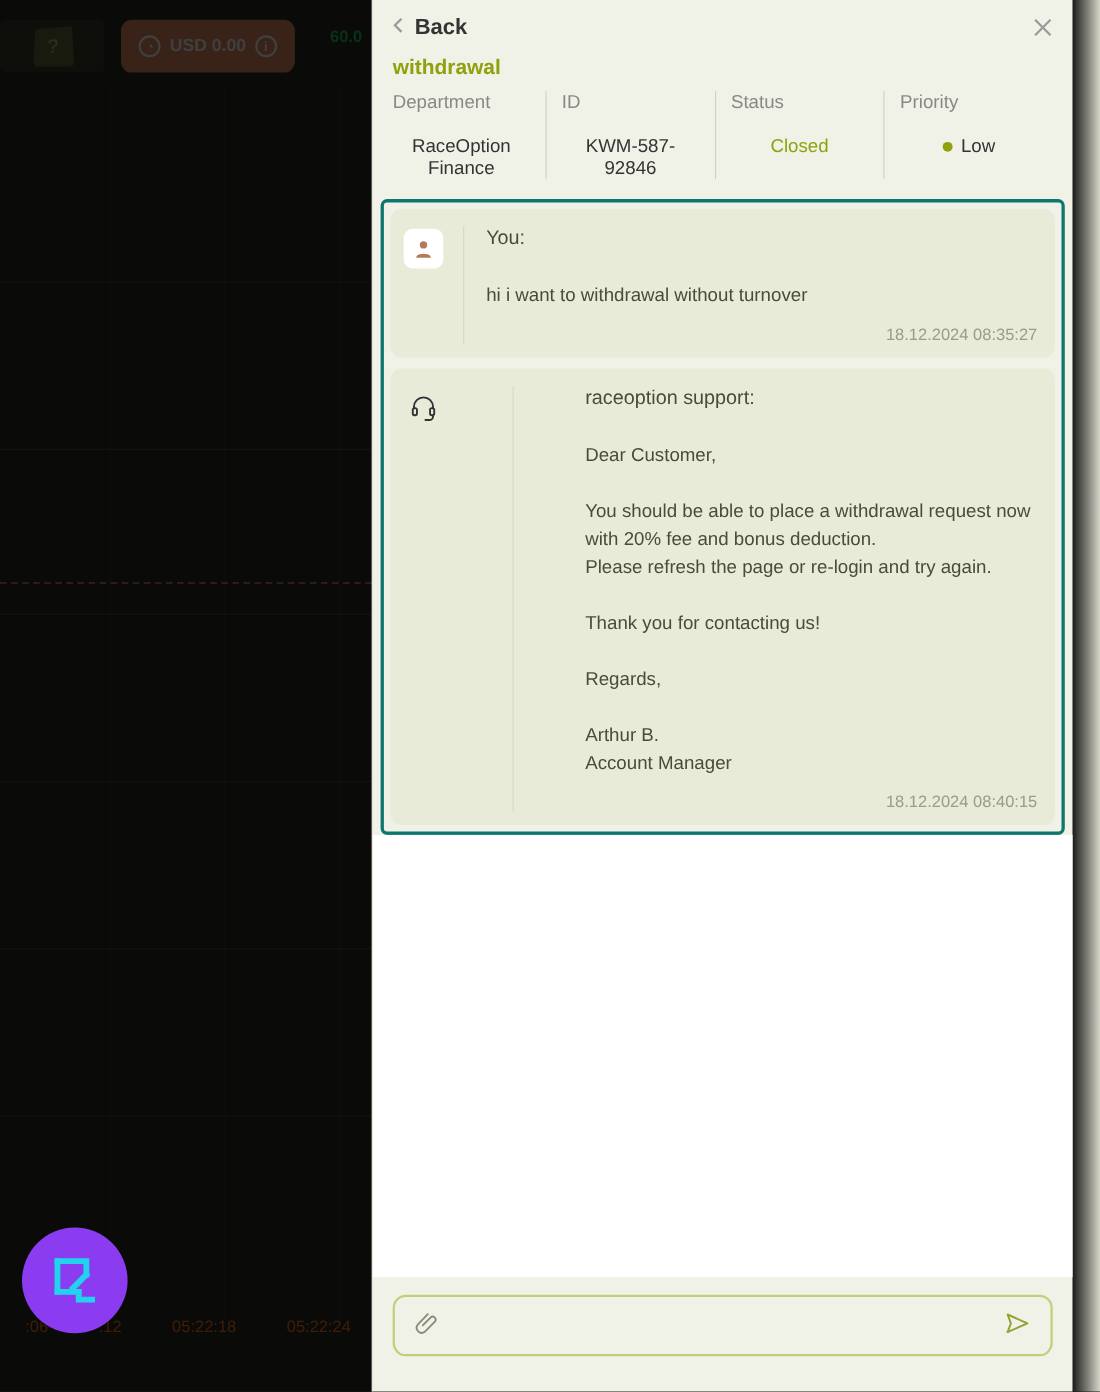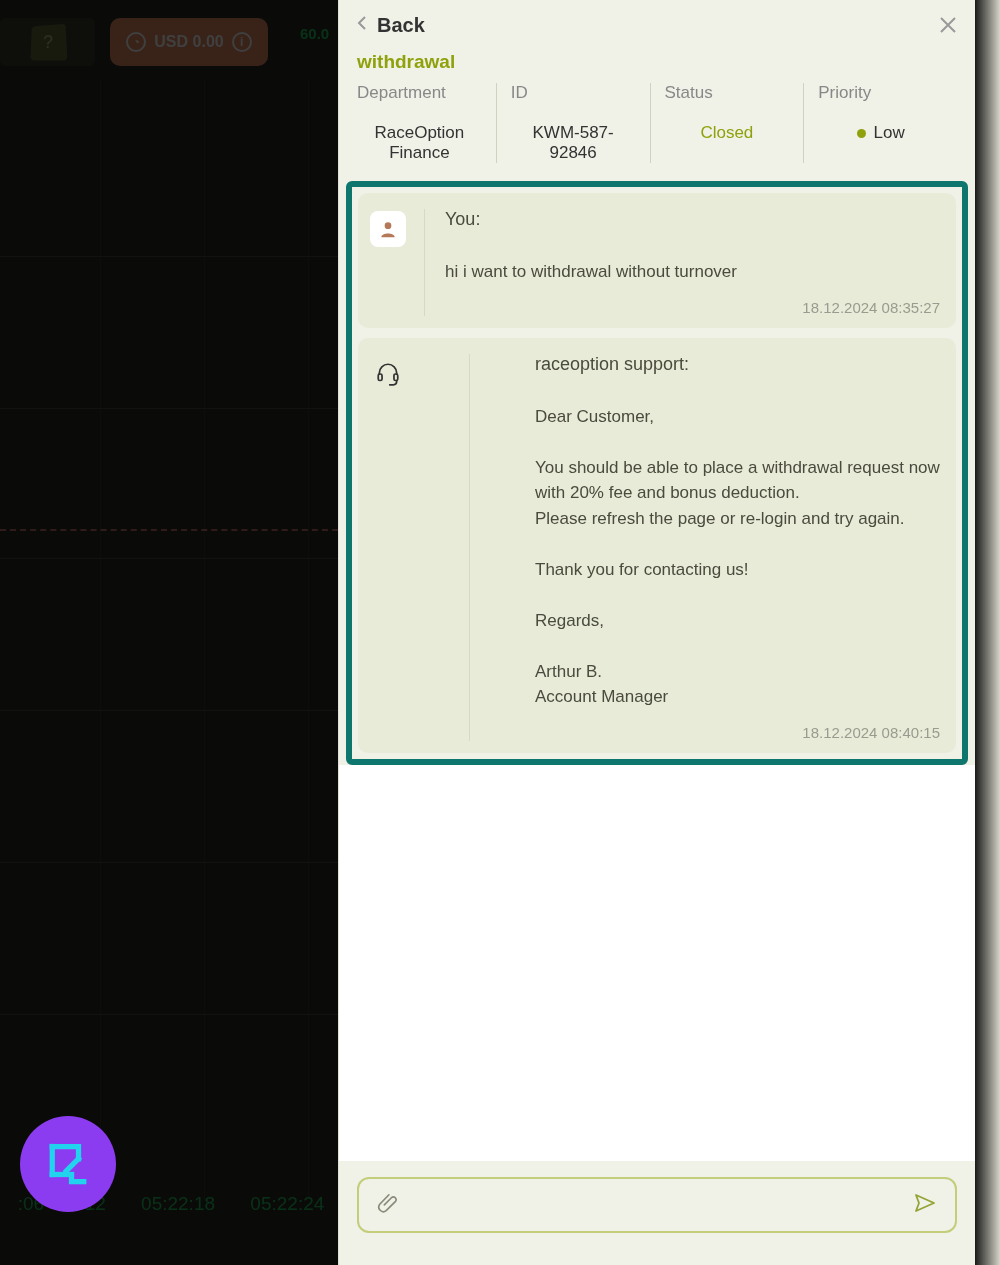--- a/index.html
+++ b/index.html
@@ -52,21 +52,21 @@
     color:#22c55e; font-size:15px; font-weight:700; z-index:1;text-align:center;
   }
   .grid-line { position:absolute; left:0; width:338px; height:1px; background:#4a4a47; z-index:1;}
   .dashed-red {
     position:absolute; left:0; width:338px; top:529px; height:0;
     border-top:2px dashed #c26d6d; z-index:1;
   }
   .v-line { position:absolute; top:80px; width:1px; height:1120px; background:rgba(255,255,255,0.06); z-index:1;}
   .time-labels {
     position:absolute; left:0; bottom:50px; width:342px;
-    display:flex; justify-content:space-around; color:#22c55e; font-size:19px; z-index:1;
+    display:flex; justify-content:space-around; color:#f97316; font-size:15px; z-index:1;
   }
   .fab {
     position:absolute; left:20px; bottom:53px;
     width:96px; height:96px; border-radius:50%;
     background:#8c3cf0; display:flex; align-items:center; justify-content:center;
     z-index:3;
   }
   .fab svg { width:56px; height:56px; }
 
   
@@ -103,21 +103,21 @@
     border-left:1px solid #d0d0c4;
   }
   .meta-cell:first-child { border-left:none; padding-left:0;}
   .meta-label { color:#888; font-size:17px; margin-bottom:20px;}
   .meta-value { color:#333; font-size:17px;text-align:center;}
   .meta-value.green { color:#8fa10b;}
   .priority-dot { display:inline-block; width:9px; height:9px; border-radius:50%; background:#8fa10b; margin-right:8px; vertical-align:middle;}
 
   .highlight-box {
     margin: 0 7px;
-    border: 6px solid #0f766e;
+    border: 3px solid #0f766e;
     border-radius: 6px;
     padding: 6px;
   }
   .msg-card {
     background:#e9ebd9;
     border-radius:10px;
     margin-bottom:10px;
     display:flex;
     padding:16px 16px 12px 12px;
   }

